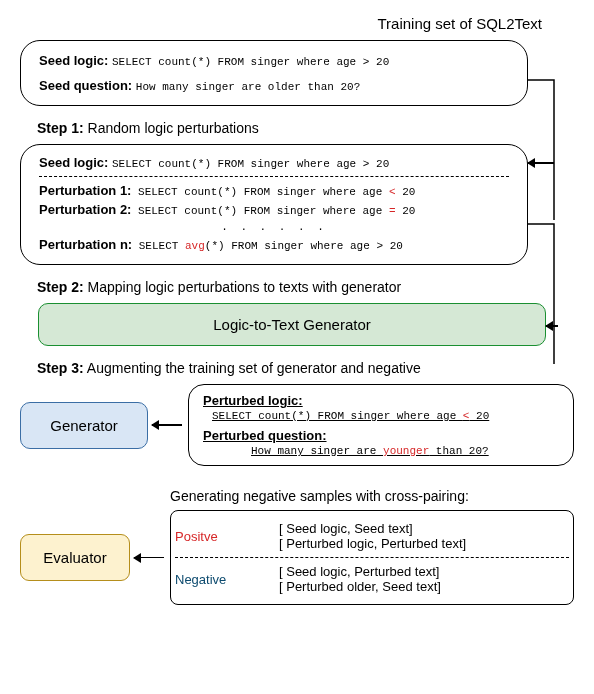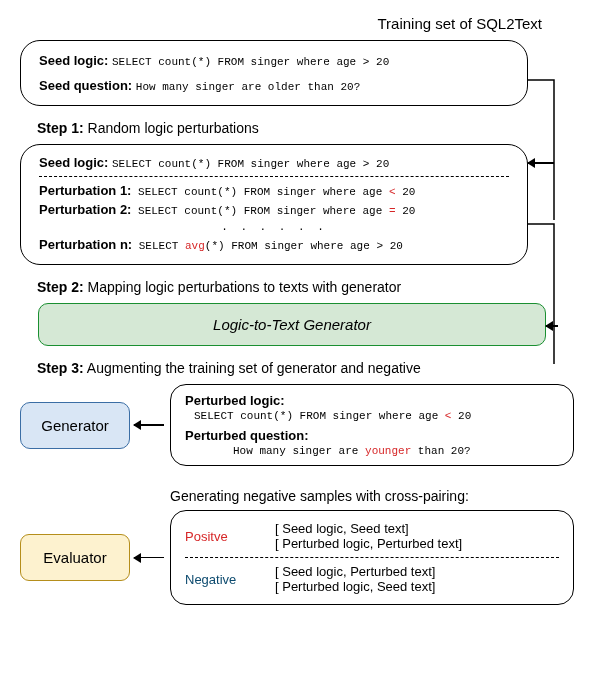--- a/index.html
+++ b/index.html
@@ -31,30 +31,29 @@
     border-top: 1.5px dashed #000;
     margin: 6px 0;
   }
   .gen-bar {
     border: 1.8px solid #1a8f31;
     background: #d5e8d5;
     border-radius: 10px;
     text-align: center;
     padding: 12px 0;
     font-size: 15px;
-    font-style: italic;
   }
   .proc-box {
     border-radius: 10px;
     text-align: center;
     padding: 14px 8px;
     font-size: 15px;
     border: 1.8px solid;
   }
-  .proc-gen { background: #d9e6f5; border-color: #3b6ea5; width: 110px; }
+  .proc-gen { background: #d9e6f5; border-color: #3b6ea5; width: 128px; }
   .proc-eval { background: #fdf2cf; border-color: #b58e1b; width: 110px; border-radius: 9px; }
 
   .row { display:flex; align-items:center; }
 
   
   .arrow-left {
     position: relative;
     width: 30px;
     height: 1.5px;
     background: #000;
@@ -79,21 +78,21 @@
   }
 
   .connector-svg {
     position: absolute;
     pointer-events: none;
   }
 
   .seed-box { width: 508px; }
   .perturb-box { width: 508px; }
 
-  .bracket { font-family: Arial; }
+  .bracket { font-family: Arial; margin-left: 14px; }
 
   .section { position: relative; }
 
   .container { position: relative; width: 554px; margin: 0 auto 0 0; }
 </style>
 </head>
 <body>
 
 <div class="container">
 
@@ -159,51 +158,51 @@
 
   <div class="step">
     <b>Step 3:</b><span> Augmenting the training set of generator and negative</span>
   </div>
 
   <div class="section row" style="margin-top:4px;">
     <div class="proc-box proc-gen">
       <span>Generator</span>
     </div>
     <div class="arrow-left" style="margin:0 6px 0 4px;"></div>
-    <div class="box" style="flex:1; border-radius:16px; padding:8px 14px;">
+    <div class="box" style="flex:1; border-radius:16px; padding:8px 14px;text-decoration:underline;">
       <div><span class="label">Perturbed logic:</span></div>
       <div class="mono" style="margin:2px 0 6px 9px;">
         <span>SELECT count(*) FROM singer where age </span><span class="red">&lt;</span><span> 20</span>
       </div>
       <div><span class="label">Perturbed question:</span></div>
       <div class="mono" style="margin-top:2px;margin-left:48px;">
         <span>How many singer are </span><span class="red">younger</span><span> than 20?</span>
       </div>
     </div>
   </div>
 
   <div style="margin:22px 0 6px 150px; font-size:14px;">Generating negative samples with cross-pairing:</div>
 
   <div class="section row">
     <div class="proc-box proc-eval">
       <span>Evaluator</span>
     </div>
     <div class="arrow-left" style="margin:0 6px 0 4px;"></div>
-    <div class="box" style="flex:1; border-radius:16px; padding:10px 14px;">
+    <div class="box" style="flex:1; border-radius:8px; padding:10px 4px;">
       <div class="row" style="align-items:center;">
         <div style="width:90px;" class="red">Positve</div>
         <div>
           <div class="bracket">[ Seed logic,  Seed text]</div>
           <div class="bracket">[ Perturbed logic,  Perturbed text]</div>
         </div>
       </div>
       <hr class="dash-sep">
       <div class="row" style="align-items:center;">
         <div style="width:90px;" class="blue">Negative</div>
         <div>
           <div class="bracket">[ Seed logic, Perturbed text]</div>
-          <div class="bracket">[ Perturbed logic,  Seed text]</div>
+          <div class="bracket">[ Perturbed older,  Seed text]</div>
         </div>
       </div>
     </div>
   </div>
 
 </div>
 
 </body></html>

